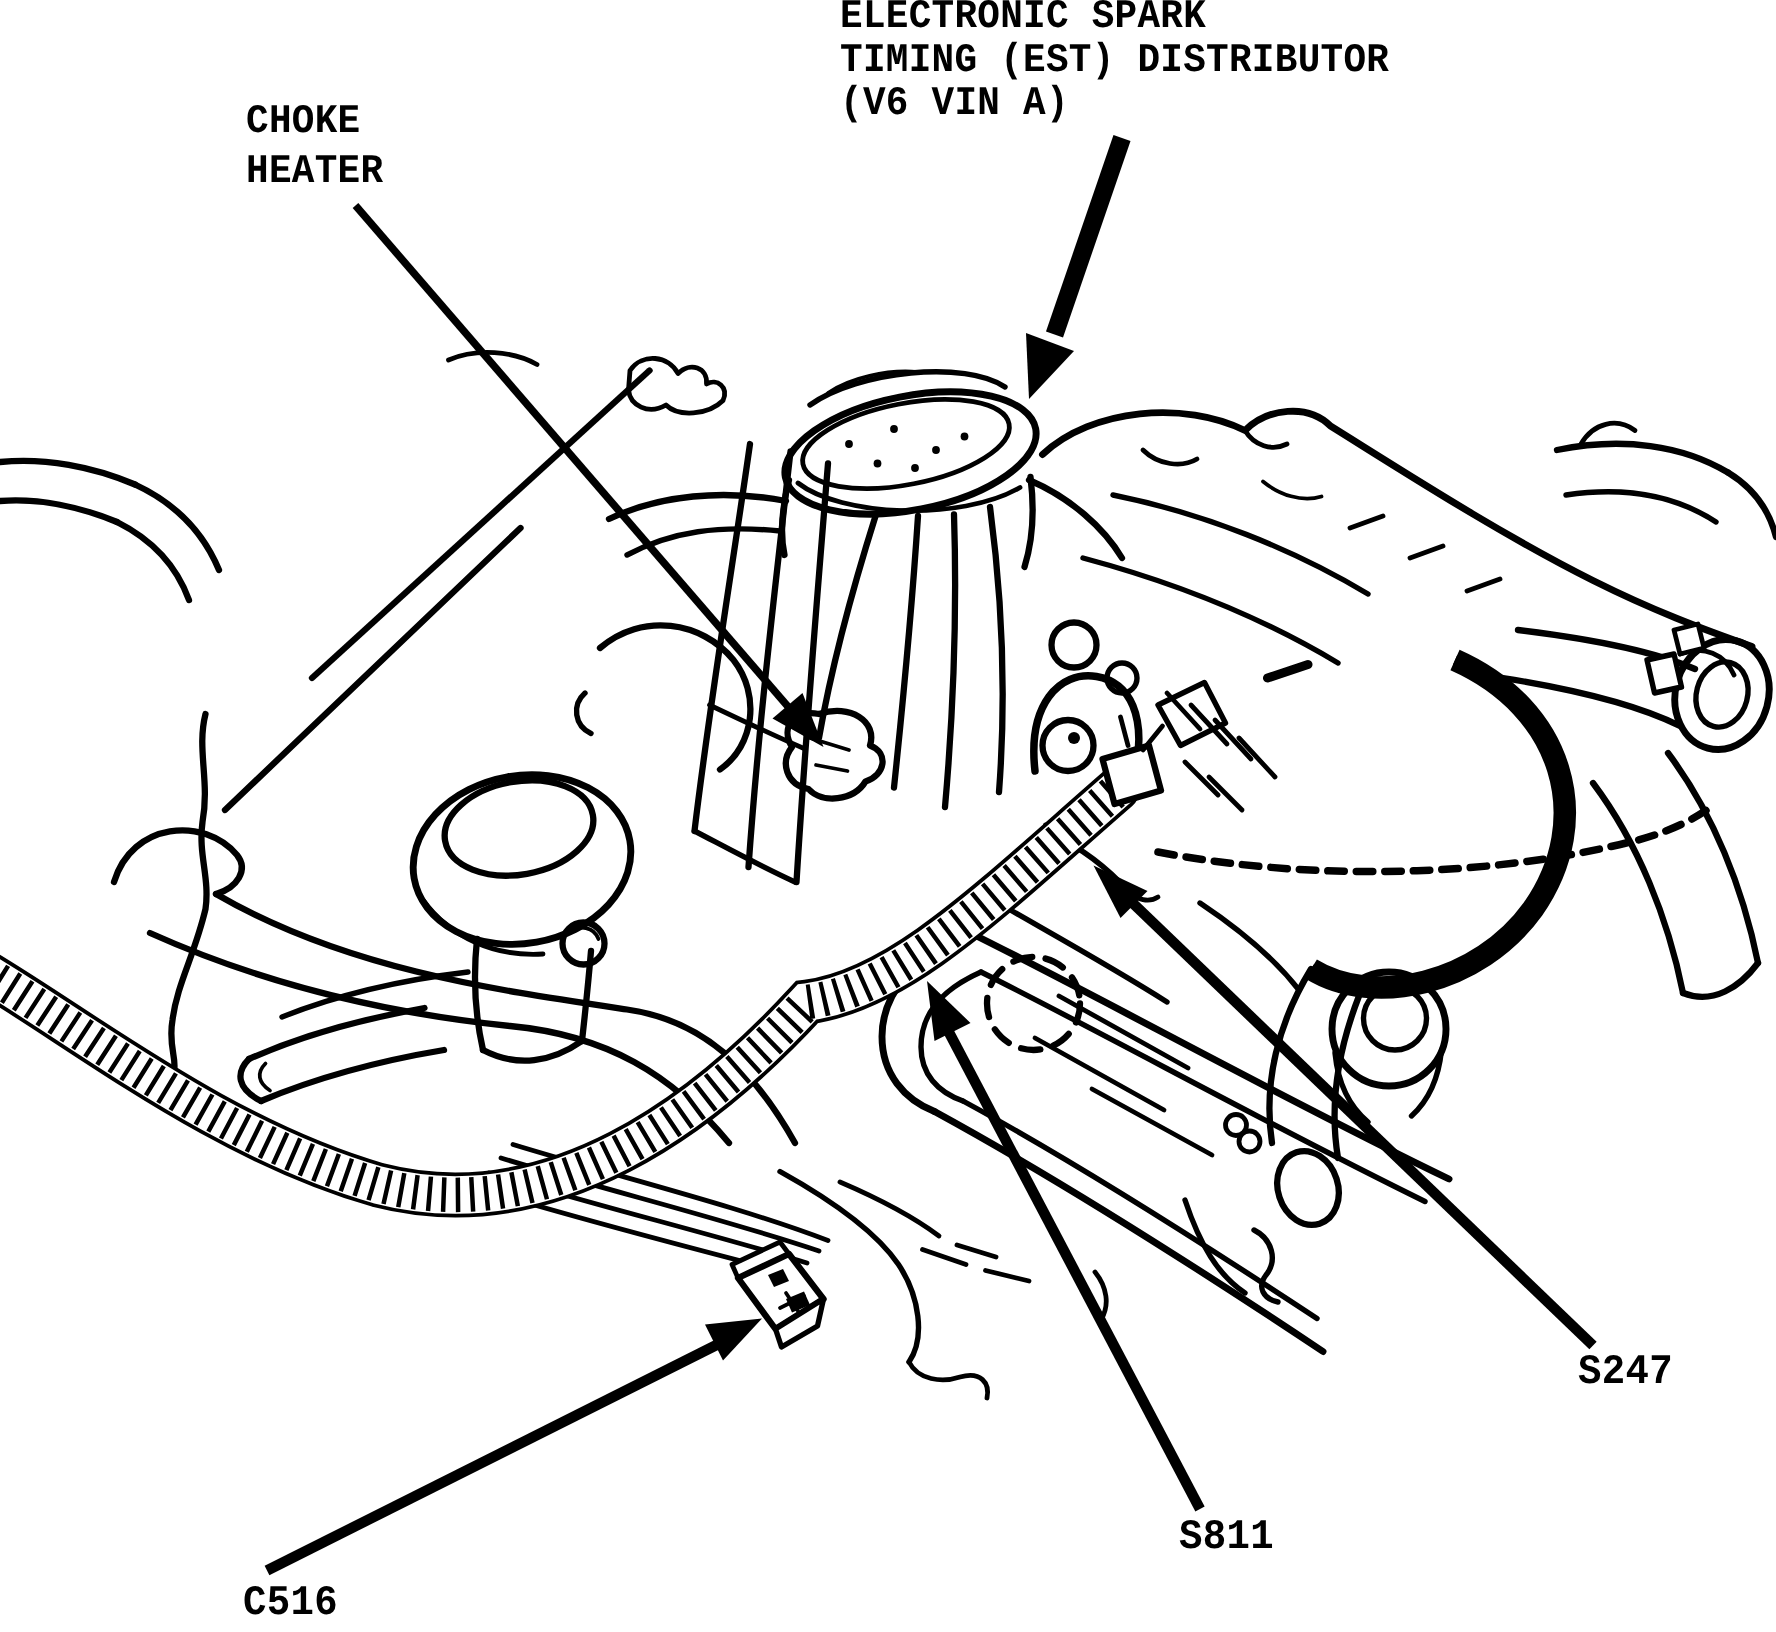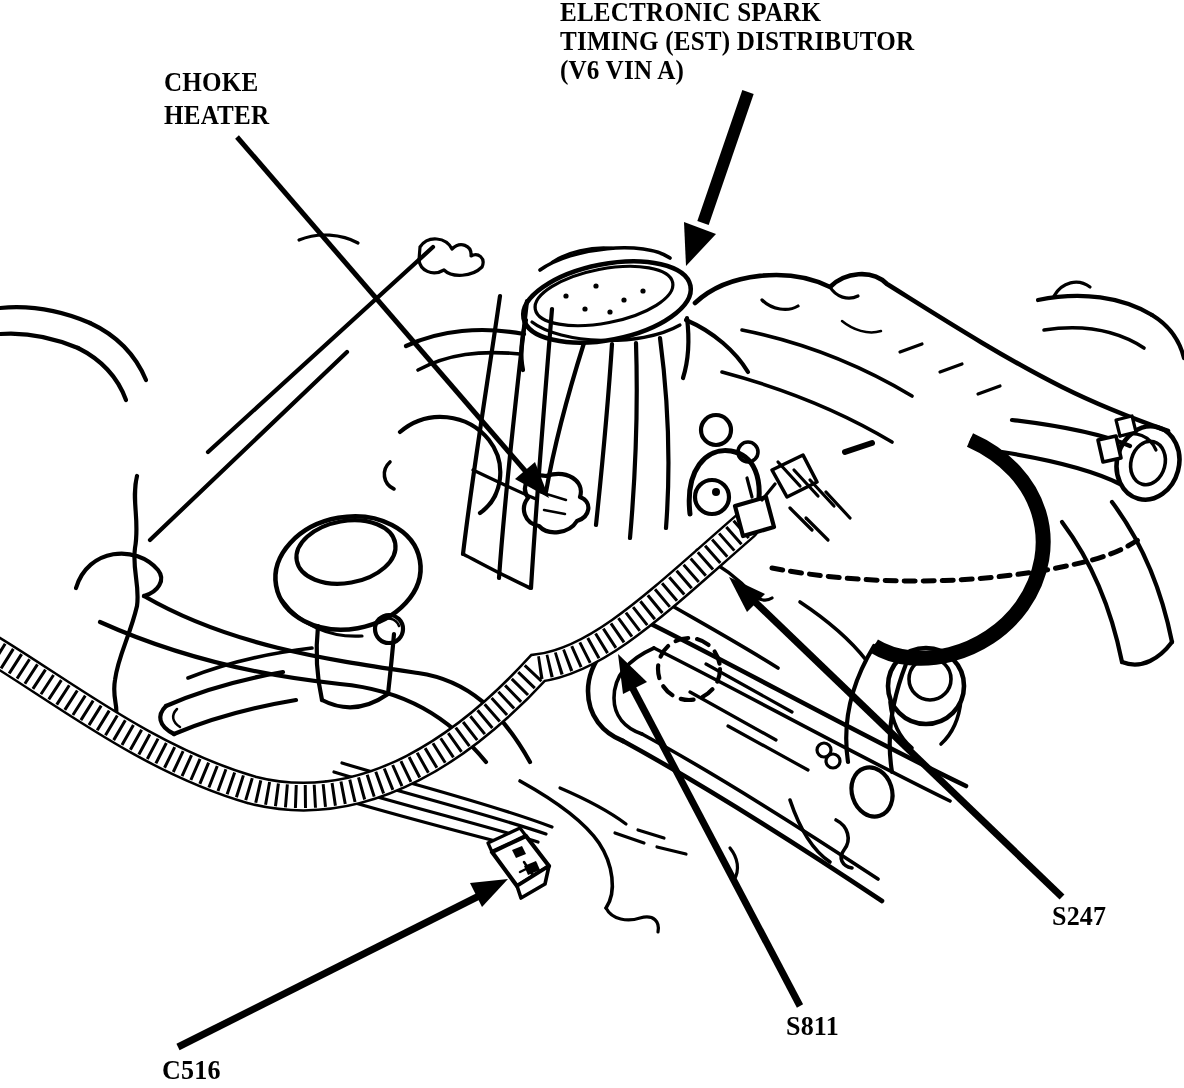--- a/index.html
+++ b/index.html
@@ -1,20 +1,20 @@
 <!DOCTYPE html>
 <html style="--ink: #000000; --paper: #ffffff;"><head>
 <meta charset="utf-8">
 <style>
   :root { --ink:#000000; --paper:#ffffff; }
   html,body { margin:0; padding:0; background:var(--paper); }
   #canvas {
     position:relative; width:1184px; height:1088px;
     background:var(--paper); overflow:hidden;
-    font-family:Liberation Serif, serif;
+    font-family:Liberation Mono, monospace;
   }
   #art { position:absolute; left:0; top:0; }
   .callout {
     position:absolute; color:var(--ink); font-weight:bold;
     white-space:pre-line; letter-spacing:0.2px;
     transform:scaleX(0.93); transform-origin:left top;
     line-height:1.08;
   }
   #lbl-est   { left:560px; top:-2px;  font-size:27px; line-height:29px; }
   #lbl-choke { left:164px; top:66px;  font-size:27px; line-height:33px; }

